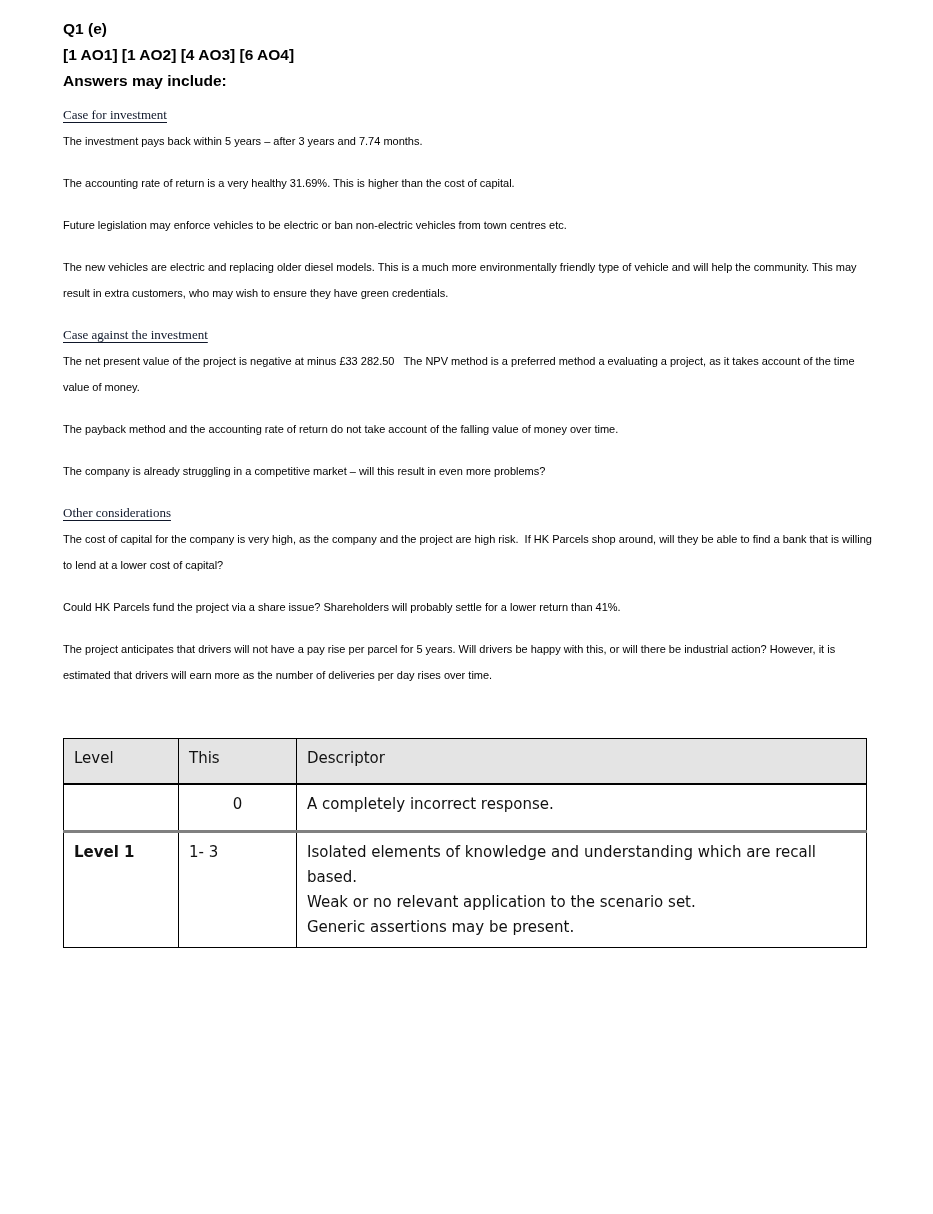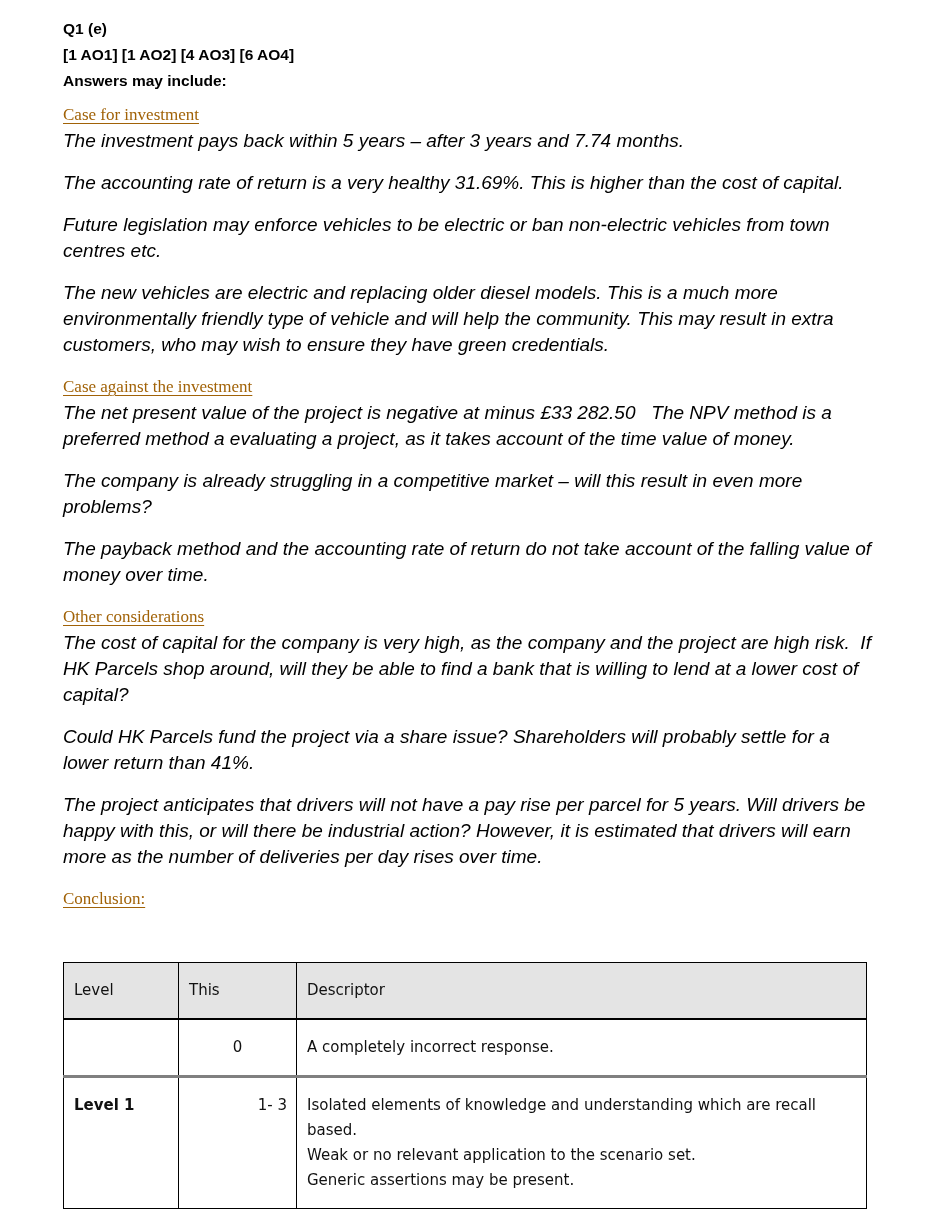--- a/index.html
+++ b/index.html
@@ -18,69 +18,68 @@
   .bold-line {
     font-weight: 700;
     font-size: 15.5px;
     line-height: 26px;
     white-space: pre-wrap;
   }
 
   .doc-section { }
   .doc-heading {
     font-family: "Liberation Serif", serif;
-    font-size: 17px;
+    font-size: 13px;
     font-weight: 400;
     line-height: 26px;
     text-decoration: underline;
     text-underline-offset: 3px;
-    color: #a16207;
+    color: #0f172a;
   }
   .doc-para {
-    font-size: 19px;
+    font-size: 11px;
     line-height: 26px;
     margin: 0 0 16px 0;
     white-space: pre-wrap;
-    font-style: italic;
   }
 
   table.mark-table {
     margin-top: 50px;
     width: 803px;
     border-collapse: collapse;
     table-layout: fixed;
     font-family: "DejaVu Sans", sans-serif;
     font-size: 15px;
     line-height: 25px;
     color: #111111;
   }
   .mark-table col.col-level { width: 115px; }
   .mark-table col.col-mark { width: 118px; }
   .mark-table col.col-desc { width: 570px; }
 
   .mark-table th, .mark-table td {
     border: 1.5px solid #000000;
     vertical-align: top;
     text-align: left;
-    padding: 15px 10px;
+    padding: 7px 10px;
     white-space: pre-wrap;
   }
   .mark-table thead th {
     background: #e4e4e4;
     font-weight: 400;
     height: 45px;
     border-bottom: 2px solid #000000;
   }
   .mark-table tr.row-zero td { height: 48px; }
   .mark-table tr.row-level1 td {
     border-top: 3px solid #808080;
     height: 104px;
   }
   .mark-table td.mark-center { text-align: center; }
-  .mark-table td.mark-right { text-align: right; padding-right: 9px; }
+  .mark-table td.mark-right { text-align: left; padding-right: 9px; }
   .mark-table td.level-bold { font-weight: 700; }
 </style>
 </head>
 <body>
 
 <div class="content">
 
   <div class="header-block">
     <div class="bold-line">Q1 (e)</div>
     <div class="bold-line">[1 AO1] [1 AO2] [4 AO3] [6 AO4]</div>
@@ -91,33 +90,32 @@
     <h2 class="doc-heading">Case for investment</h2>
     <p class="doc-para">The investment pays back within 5 years – after 3 years and 7.74 months.</p>
     <p class="doc-para">The accounting rate of return is a very healthy 31.69%. This is higher than the cost of capital.</p>
     <p class="doc-para">Future legislation may enforce vehicles to be electric or ban non-electric vehicles from town centres etc.</p>
     <p class="doc-para">The new vehicles are electric and replacing older diesel models. This is a much more environmentally friendly type of vehicle and will help the community. This may result in extra customers, who may wish to ensure they have green credentials.</p>
   </section>
 
   <section class="doc-section">
     <h2 class="doc-heading">Case against the investment</h2>
     <p class="doc-para">The net present value of the project is negative at minus £33 282.50   The NPV method is a preferred method a evaluating a project, as it takes account of the time value of money.</p>
+    <p class="doc-para">The payback method and the accounting rate of return do not take account of the falling value of money over time.</p>
     <p class="doc-para">The company is already struggling in a competitive market – will this result in even more problems?</p>
-    <p class="doc-para">The payback method and the accounting rate of return do not take account of the falling value of money over time.</p>
   </section>
 
   <section class="doc-section">
     <h2 class="doc-heading">Other considerations</h2>
     <p class="doc-para">The cost of capital for the company is very high, as the company and the project are high risk.  If HK Parcels shop around, will they be able to find a bank that is willing to lend at a lower cost of capital?</p>
     <p class="doc-para">Could HK Parcels fund the project via a share issue? Shareholders will probably settle for a lower return than 41%.</p>
     <p class="doc-para">The project anticipates that drivers will not have a pay rise per parcel for 5 years. Will drivers be happy with this, or will there be industrial action? However, it is estimated that drivers will earn more as the number of deliveries per day rises over time.</p>
   </section>
 
   <section class="doc-section">
-    <h2 class="doc-heading">Conclusion:</h2>
   </section>
 
   <table class="mark-table">
     <colgroup>
       <col class="col-level">
       <col class="col-mark">
       <col class="col-desc">
     </colgroup>
     <thead>
       <tr>

